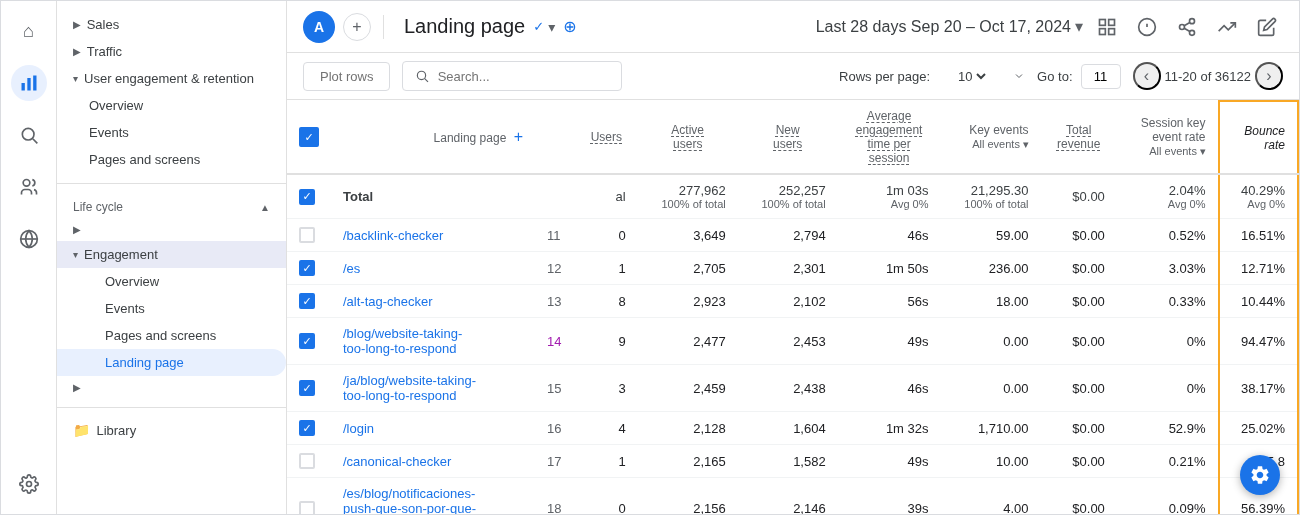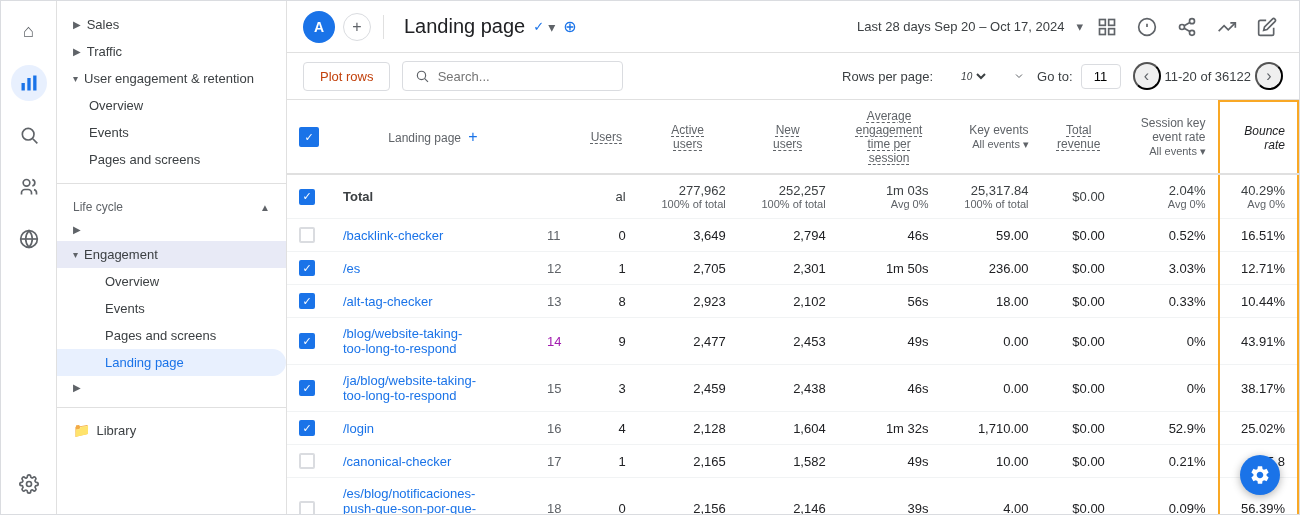--- a/index.html
+++ b/index.html
@@ -31,42 +31,42 @@
 
     
     .top-header { background: #fff; border-bottom: 1px solid #e0e0e0; padding: 8px 16px; display: flex; align-items: center; gap: 8px; min-height: 52px; }
     .avatar { width: 32px; height: 32px; border-radius: 50%; background: #1a73e8; color: #fff; display: flex; align-items: center; justify-content: center; font-size: 14px; font-weight: bold; }
     .add-btn { width: 28px; height: 28px; border-radius: 50%; border: 1px solid #dadce0; background: #fff; display: flex; align-items: center; justify-content: center; cursor: pointer; color: #5f6368; font-size: 16px; }
     .page-title { font-size: 20px; color: #202124; margin-left: 8px; }
     .title-actions { display: flex; align-items: center; gap: 4px; }
     .title-badge { display: flex; align-items: center; gap: 2px; color: #1a73e8; font-size: 13px; }
     .header-spacer { flex: 1; }
     .header-right { display: flex; align-items: center; gap: 8px; }
-    .date-range { font-size: 13px; color: #3c4043; display: flex; align-items: center; gap: 12px; }
+    .date-range { font-size: 16px; color: #3c4043; display: flex; align-items: center; gap: 4px; }
     .header-icon-btn { width: 32px; height: 32px; display: flex; align-items: center; justify-content: center; border-radius: 50%; cursor: pointer; color: #5f6368; font-size: 16px; }
 
     
     .toolbar { background: #fff; border-bottom: 1px solid #e0e0e0; padding: 8px 16px; display: flex; align-items: center; gap: 12px; }
-    .plot-rows-btn { padding: 6px 16px; border: 1px solid #dadce0; border-radius: 4px; background: #fff; color: #c2410c; font-size: 13px; cursor: pointer; }
+    .plot-rows-btn { padding: 6px 16px; border: 1px solid #dadce0; border-radius: 4px; background: #fff; color: #737373; font-size: 13px; cursor: pointer; }
     .search-box { display: flex; align-items: center; gap: 8px; border: 1px solid #dadce0; border-radius: 4px; padding: 6px 12px; background: #fff; flex: 1; max-width: 400px; justify-content: flex-end; }
     .search-box input { border: none; outline: none; font-size: 13px; color: #3c4043; width: 100%; background: transparent; }
     .toolbar-spacer { flex: 1; }
     .rows-per-page { display: flex; align-items: center; gap: 24px; font-size: 13px; color: #3c4043; }
-    .rows-select { border: none; outline: none; font-size: 10px; color: #3c4043; background: transparent; cursor: pointer; font-style: italic; }
+    .rows-select { border: none; outline: none; font-size: 13px; color: #3c4043; background: transparent; cursor: pointer; }
     .goto-section { display: flex; align-items: center; gap: 8px; font-size: 13px; color: #3c4043; }
     .goto-input { width: 40px; border: 1px solid #dadce0; border-radius: 4px; padding: 4px 6px; font-size: 13px; text-align: center; }
     .pagination { display: flex; align-items: center; gap: 4px; font-size: 13px; color: #3c4043; }
     .pagination-btn { width: 28px; height: 28px; display: flex; align-items: center; justify-content: center; border-radius: 50%; cursor: pointer; color: #5f6368; font-size: 16px; }
 
     
     .table-container { flex: 1; overflow: auto; }
     table { width: 100%; border-collapse: collapse; background: #fff; }
     thead th { padding: 8px 12px; font-size: 12px; color: #5f6368; font-weight: 500; border-bottom: 2px solid #e0e0e0; text-align: right; white-space: nowrap; position: sticky; top: 0; background: #fff; z-index: 1; }
     thead th:first-child { text-align: left; }
-    thead th:nth-child(2) { text-align: center; min-width: 180px; }
+    thead th:nth-child(2) { text-align: right; min-width: 180px; }
     th.underline { text-decoration: underline dashed; text-underline-offset: 2px; text-align: center; }
     tbody tr { border-bottom: 1px solid #f1f3f4; }
     tbody td { padding: 8px 12px; font-size: 13px; color: #202124; text-align: right; }
     tbody td:first-child { text-align: left; width: 44px; }
     tbody td:nth-child(2) { text-align: left; }
     tbody td:nth-child(3) { text-align: left; width: 40px; color: #5f6368; }
     .total-row td { font-size: 13px; color: #3c4043; }
     .total-row td .sub { font-size: 11px; color: #5f6368; display: block; }
     .link-cell { color: #1a73e8; cursor: pointer; }
     .bounce-header { color: #202124 !important; font-style: italic; }
@@ -321,21 +321,21 @@
             </td>
             <td>
               <span>252,257</span>
               <span class="sub">100% of total</span>
             </td>
             <td>
               <span>1m 03s</span>
               <span class="sub">Avg 0%</span>
             </td>
             <td>
-              <span>25,317.84</span>
+              <span>21,295.30</span>
               <span class="sub">100% of total</span>
             </td>
             <td>$0.00</td>
             <td>
               <span>2.04%</span>
               <span class="sub">Avg 0%</span>
             </td>
             <td class="highlighted-col">
               <span>40.29%</span>
               <span class="sub">Avg 0%</span>
@@ -396,21 +396,21 @@
             </td>
             <td class="link-cell">/blog/website-taking-<br>too-long-to-respond</td>
             <td style="color:#a21caf;">14</td>
             <td>9</td>
             <td>2,477</td>
             <td>2,453</td>
             <td>49s</td>
             <td>0.00</td>
             <td>$0.00</td>
             <td>0%</td>
-            <td class="highlighted-col">43.91%</td>
+            <td class="highlighted-col">94.47%</td>
           </tr>
 
           <tr>
             <td style="text-align:center;">
               <div class="checkbox checked">✓</div>
             </td>
             <td class="link-cell">/ja/blog/website-taking-<br>too-long-to-respond</td>
             <td style="color:#5f6368;">15</td>
             <td>3</td>
             <td>2,459</td>

